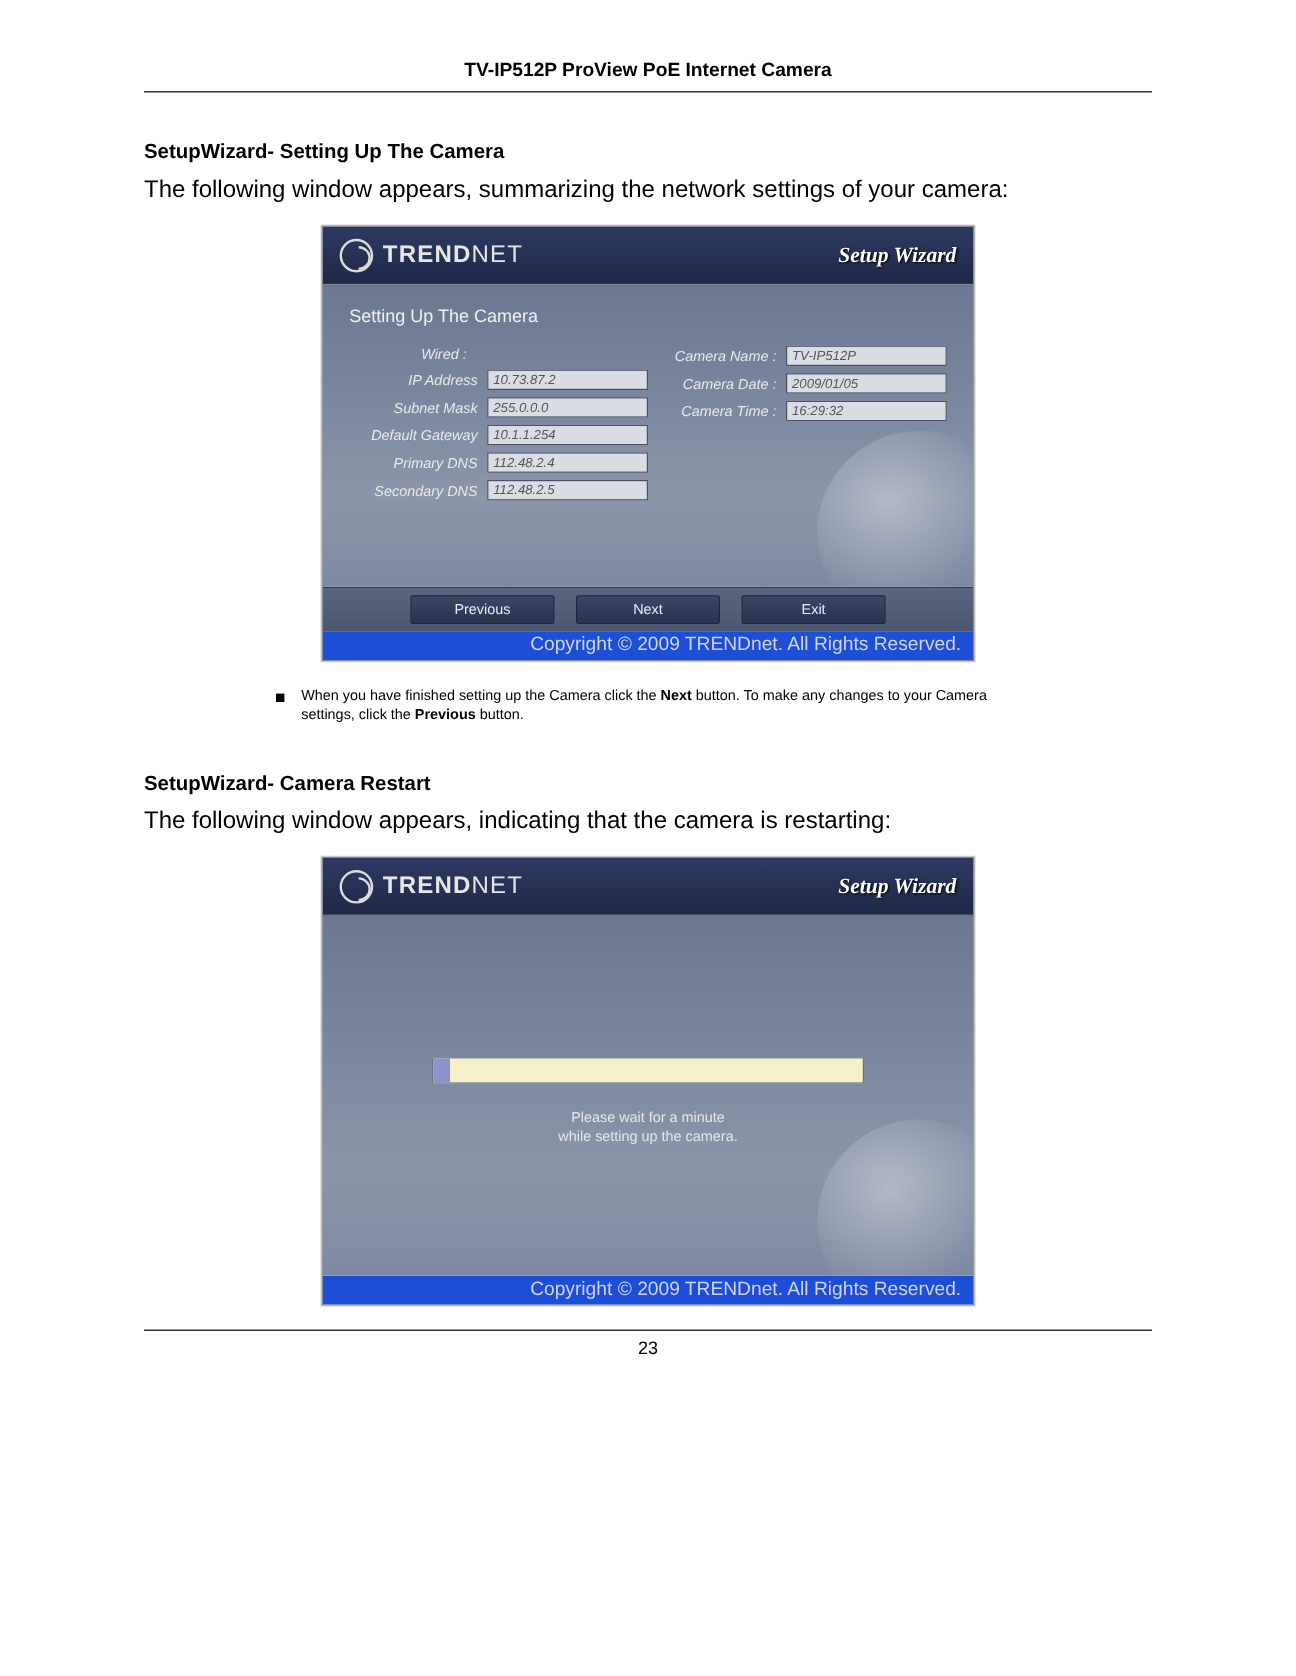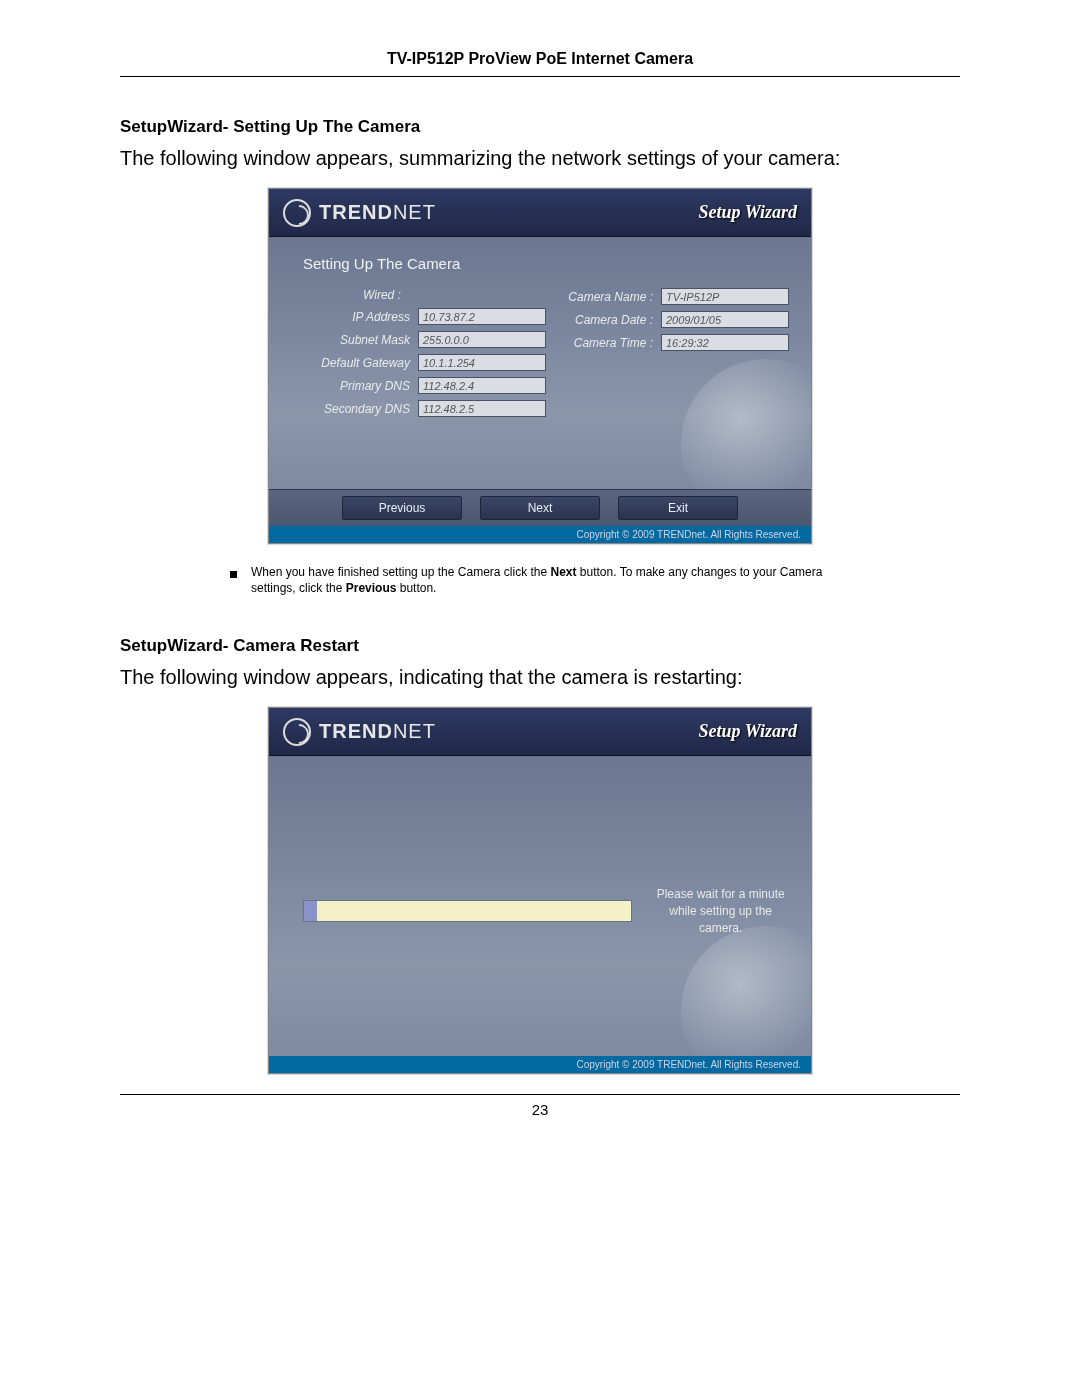--- a/index.html
+++ b/index.html
@@ -79,21 +79,21 @@
   .wizard-title {
     font-family: Georgia, "Times New Roman", serif;
     font-weight: bold;
     font-style: italic;
     font-size: 18px;
     color: #fff;
     text-shadow: 1px 1px 2px #000;
   }
   .app-body {
     background: linear-gradient(#6b7790, #7c88a0 40%, #8b96ab 70%, #7e8aa2);
-    padding: 18px 22px 8px 34px;
+    padding: 18px 22px 8px 22px;
     min-height: 252px;
     position: relative;
     overflow: hidden;
   }
   .app-body .corner {
     position: absolute;
     right: -40px; bottom: -40px;
     width: 170px; height: 170px;
     border-radius: 50%;
     background: radial-gradient(circle at 35% 35%, rgba(255,255,255,0.35), rgba(120,135,165,0.05) 55%, transparent 70%);
@@ -150,23 +150,23 @@
     text-align: center;
     font-size: 12px;
     color: #e8ecf5;
     padding: 4px 0;
     background: linear-gradient(#3b4766, #2a3350);
     border: 1px solid #1e2538;
     border-radius: 2px;
     cursor: pointer;
   }
   .app-footer {
-    background: #0369a1;
+    background: #1d4ed8;
     color: #cfd4e3;
-    font-size: 10px;
+    font-size: 16px;
     text-align: right;
     padding: 3px 10px;
   }
   .bullet-block {
     margin: 8px 0 40px 110px;
     font-size: 12px;
     display: flex;
     gap: 14px;
     max-width: 640px;
   }
@@ -176,21 +176,21 @@
     margin-top: 7px;
     flex-shrink: 0;
   }
   .bullet-text { line-height: 1.35; }
   .bold { font-weight: bold; }
 
   
   .app-body.wait {
     min-height: 300px;
     display: flex;
-    flex-direction: row;
+    flex-direction: column;
     align-items: center;
     justify-content: center;
     gap: 20px;
   }
   .progress-outer {
     width: 360px;
     height: 22px;
     background: #f4f0c7;
     border: 1px solid #6b7385;
   }

